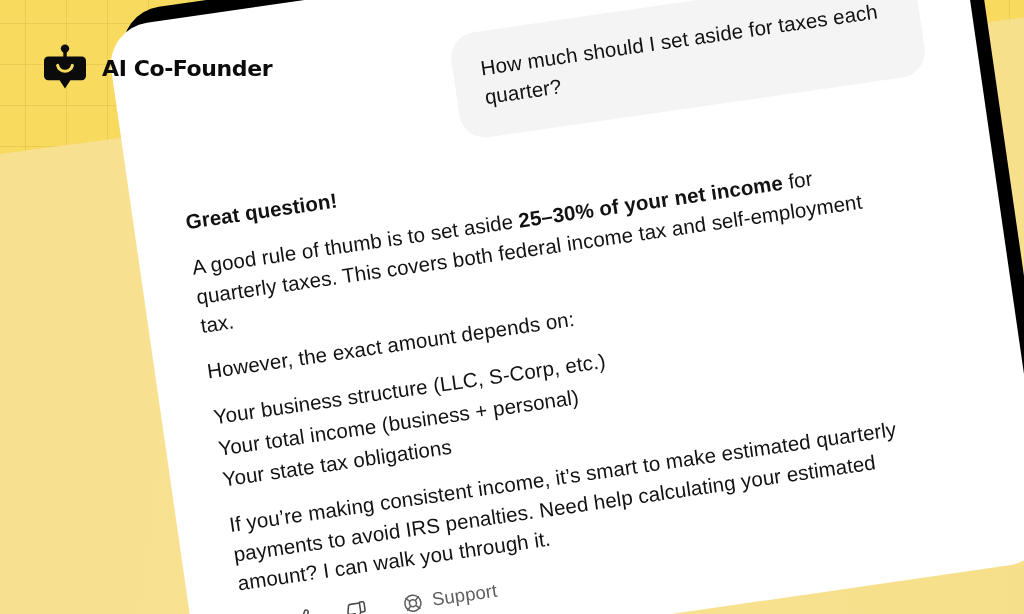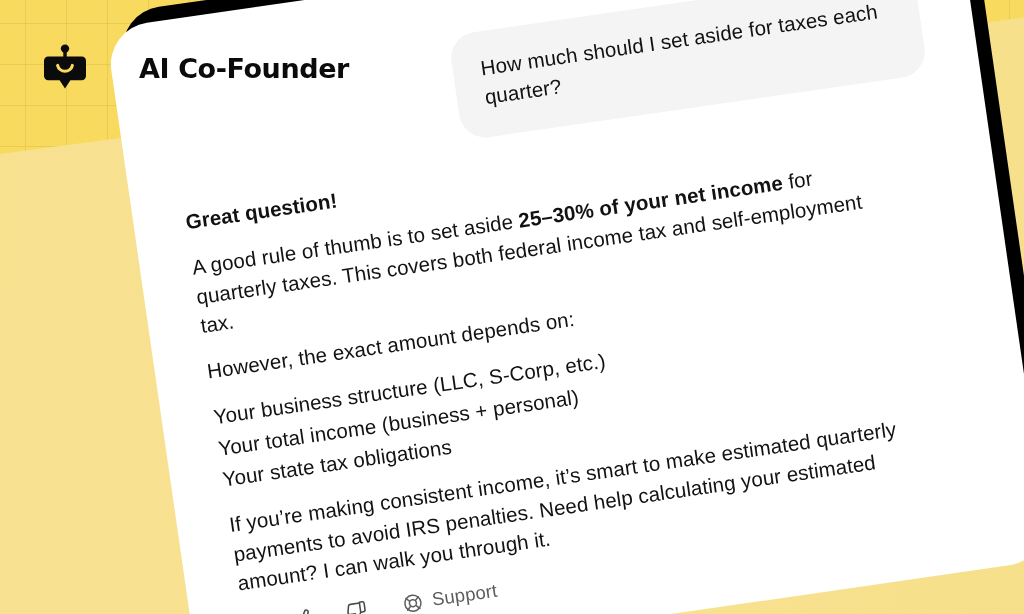--- a/index.html
+++ b/index.html
@@ -105,24 +105,23 @@
   .support svg{ width:21px; height:21px; display:block; }
 
   
   .logo{
     position:absolute; left:44px; top:44px;
     display:flex; align-items:center; gap:16px;
     z-index:5;
   }
   .logo-mark{ width:42px; height:48px; display:block; }
   .logo-text{
-    font-size:27px; font-weight:700; color:#0b0b0b;
+    font-size:22px; font-weight:700; color:#0b0b0b;
     letter-spacing:-.4px;
     font-family:"DejaVu Sans", sans-serif;
-    margin-left:37px;
   }
 </style>
 </head>
 <body>
 
 <div id="stage">
 
   <div class="bg-grid"></div>
   <div class="bg-light-band"></div>
 

